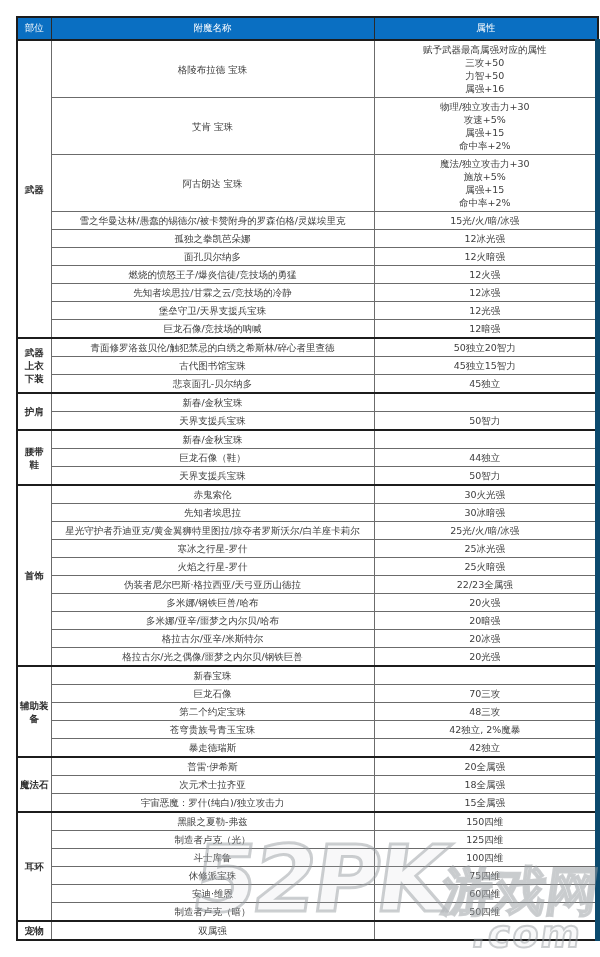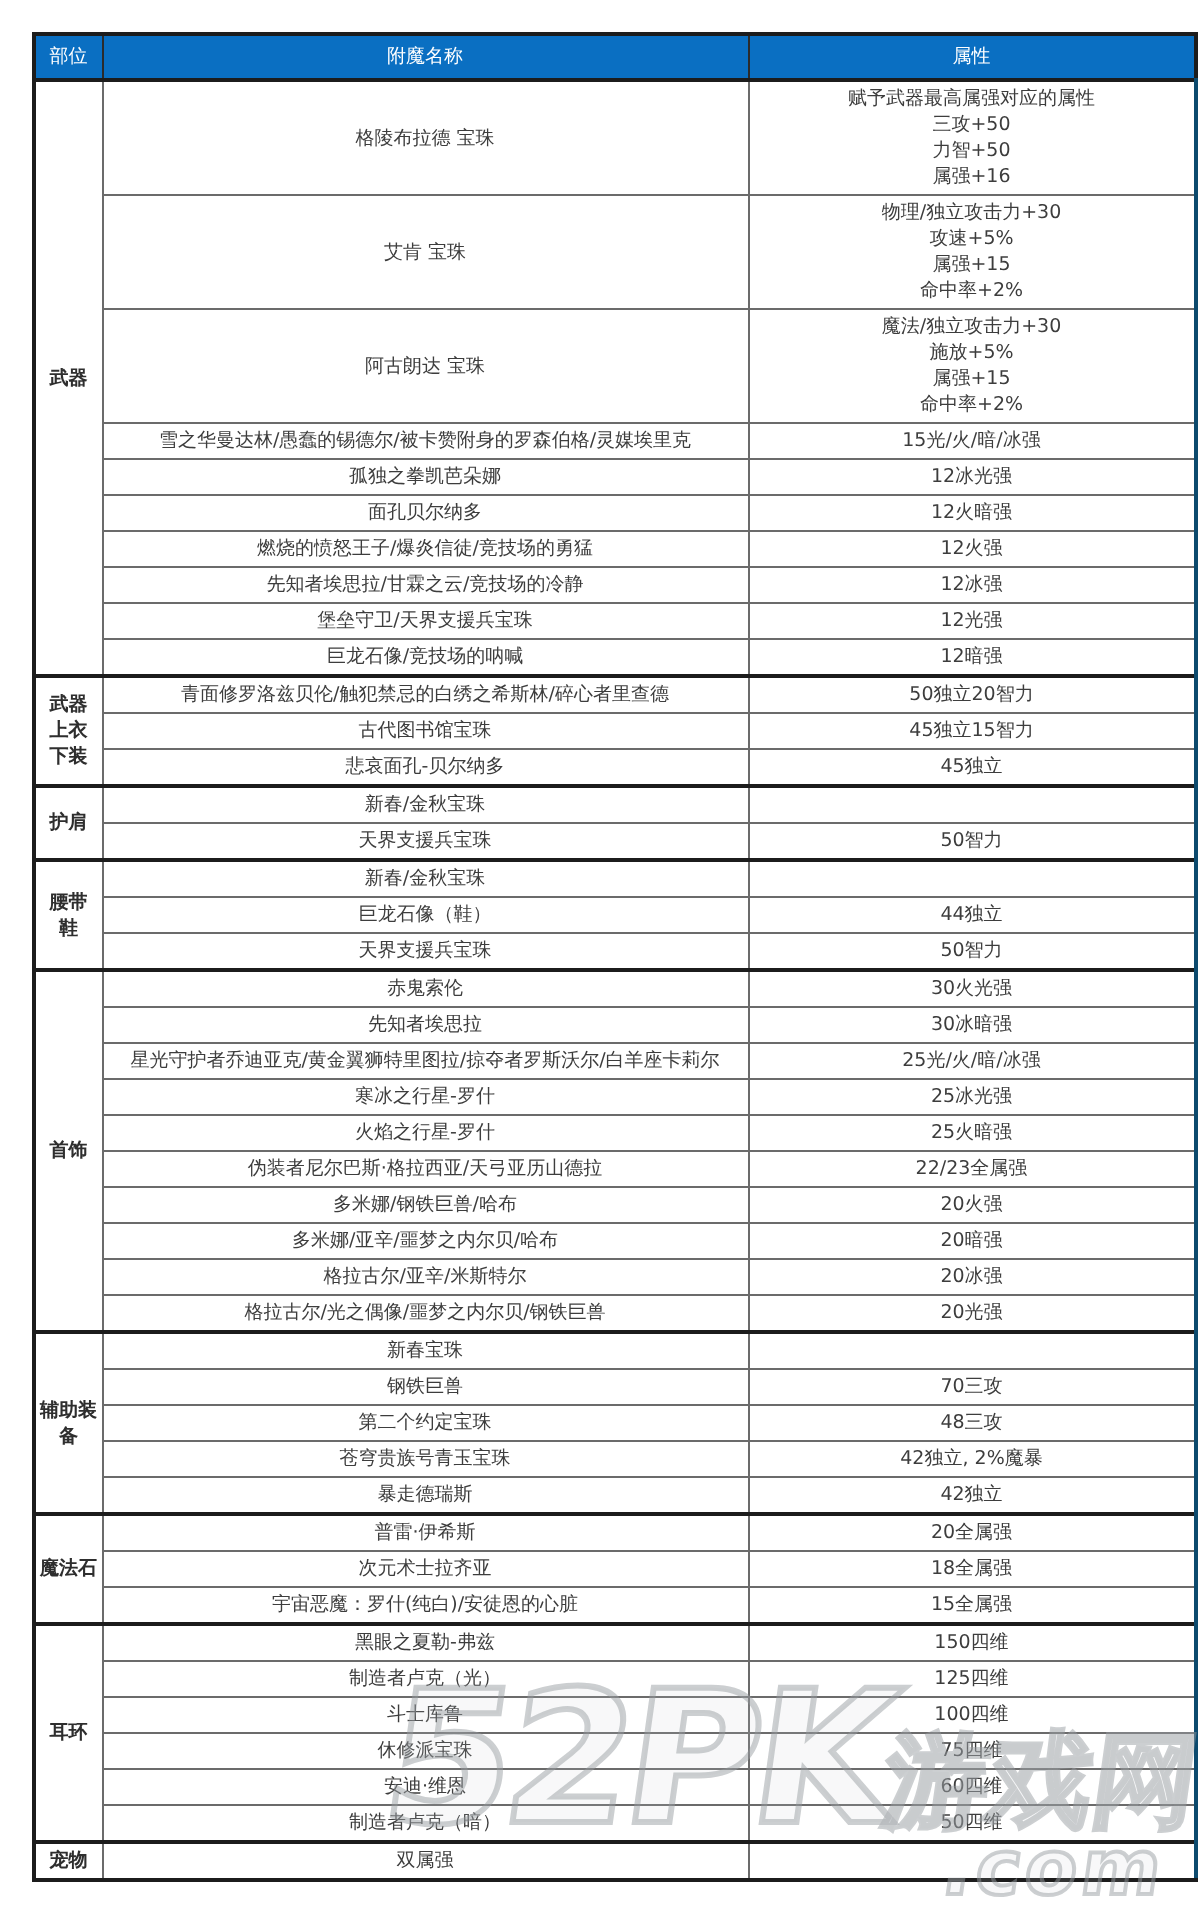--- a/index.html
+++ b/index.html
@@ -41,21 +41,21 @@
     overflow: hidden;
     white-space: pre-line;
     word-break: break-all;
   }
   td.part {
     font-weight: bold;
     color: #2e2e2e;
     border-left: 2px solid #1c1c1c;
     padding: 2px 0;
   }
-  td.attr { border-right: 2px solid #0c4a6e; }
+  td.attr { border-right: 6px solid #0c4a6e; }
   tr.section-start td { border-top: 2px solid #1c1c1c; }
   tr:last-child td { border-bottom: 2px solid #1c1c1c; }
 
   .watermark {
     position: absolute;
     right: 2px; bottom: 4px;
     z-index: 5;
     pointer-events: none;
     transform: skewX(-8deg);
     text-align: right;
@@ -233,21 +233,21 @@
           <td class="name">格拉古尔/光之偶像/噩梦之内尔贝/钢铁巨兽</td>
           <td class="attr">20光强</td>
         </tr>
         <tr class="section-start">
           <td rowspan="5" class="part">辅助装
 备</td>
           <td class="name">新春宝珠</td>
           <td class="attr"></td>
         </tr>
         <tr>
-          <td class="name">钢铁巨兽</td>
+          <td class="name">巨龙石像</td>
           <td class="attr">70三攻</td>
         </tr>
         <tr>
           <td class="name">第二个约定宝珠</td>
           <td class="attr">48三攻</td>
         </tr>
         <tr>
           <td class="name">苍穹贵族号青玉宝珠</td>
           <td class="attr">42独立, 2%魔暴</td>
         </tr>
@@ -258,21 +258,21 @@
         <tr class="section-start">
           <td rowspan="3" class="part">魔法石</td>
           <td class="name">普雷·伊希斯</td>
           <td class="attr">20全属强</td>
         </tr>
         <tr>
           <td class="name">次元术士拉齐亚</td>
           <td class="attr">18全属强</td>
         </tr>
         <tr>
-          <td class="name">宇宙恶魔：罗什(纯白)/安徒恩的心脏</td>
+          <td class="name">宇宙恶魔：罗什(纯白)/独立攻击力</td>
           <td class="attr">15全属强</td>
         </tr>
         <tr class="section-start">
           <td rowspan="6" class="part">耳环</td>
           <td class="name">黑眼之夏勒-弗兹</td>
           <td class="attr">150四维</td>
         </tr>
         <tr>
           <td class="name">制造者卢克（光）</td>
           <td class="attr">125四维</td>

